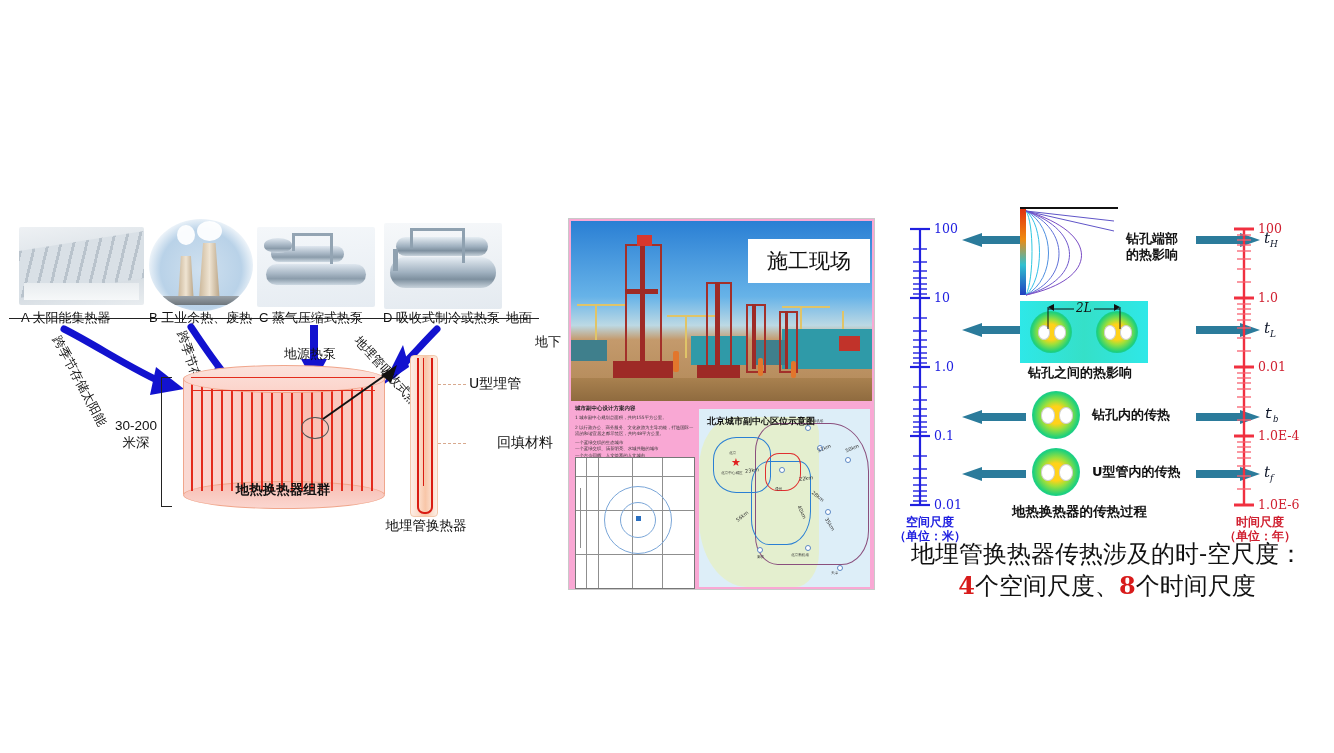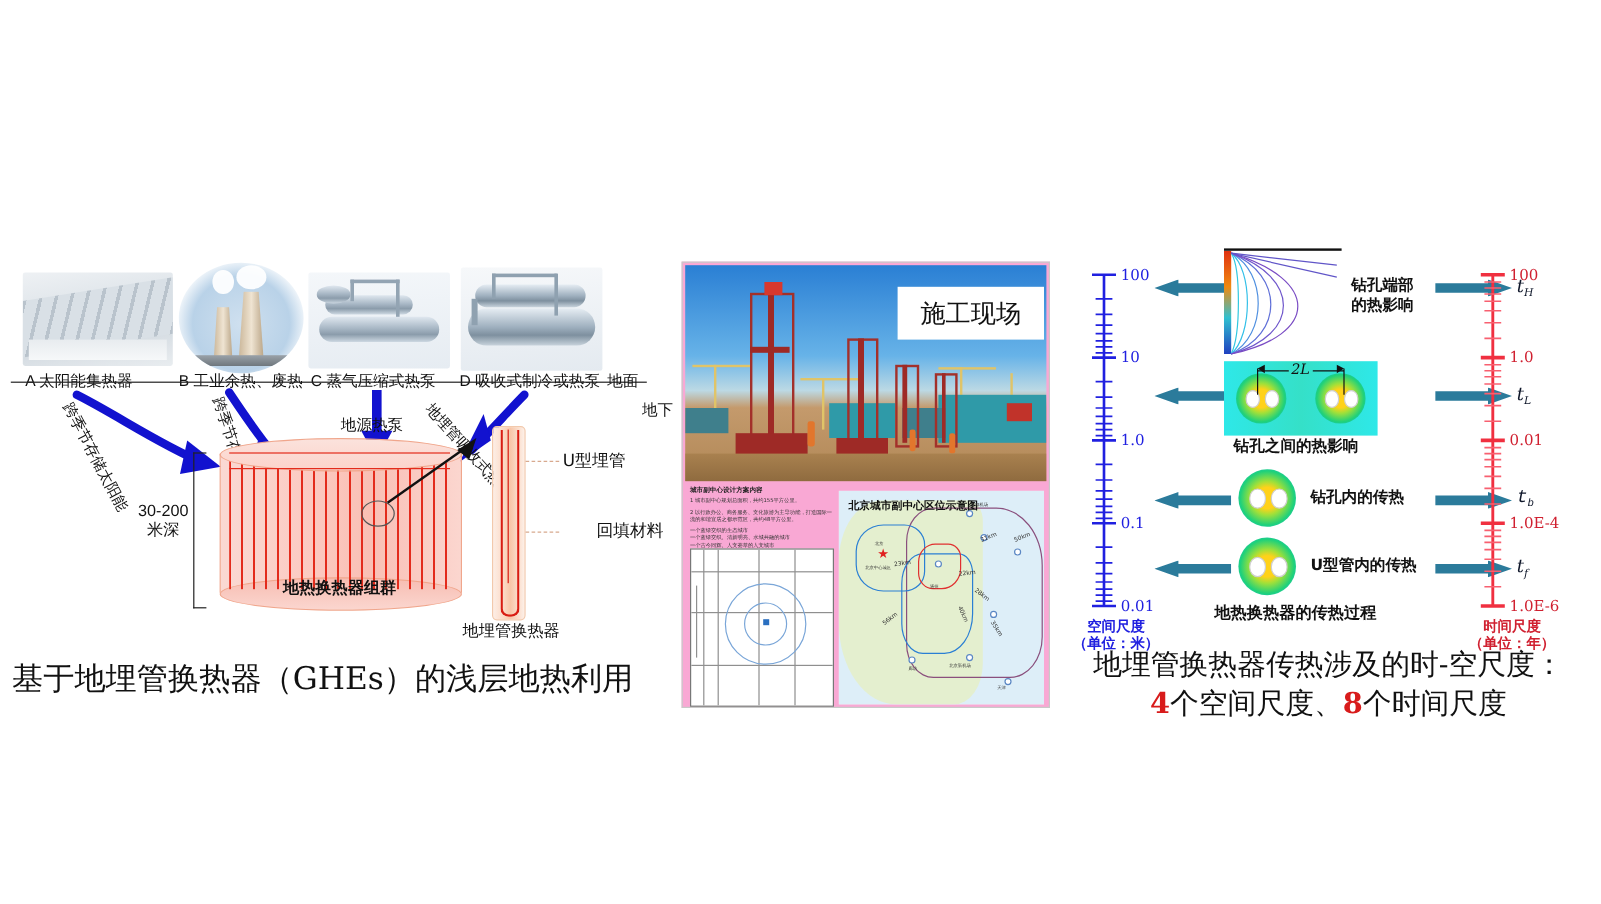--- a/index.html
+++ b/index.html
@@ -255,21 +255,20 @@
       <div class="ghe-in"></div>
       <div class="ghe-mid"></div>
     </div>
     <div class="lead" style="left:437px;top:179px;width:28px;"></div>
     <div class="lead-lbl cn" style="left:468px;top:170px;">U型埋管</div>
     <div class="lead" style="left:437px;top:238px;width:28px;"></div>
     <div class="lead-lbl cn" style="left:468px;top:229px;margin-left:28px;">回填材料</div>
     <div class="ghe-cap cn">地埋管换热器</div>
   </div>
 
-  <div class="cap-big cn" style="left:10px;top:548px;">基于地埋管换热器（GHEs）的浅层地热利用</div>
 
   <div class="blk" id="mid-panel">
     <div class="site-photo">
 
       <div class="crane" style="left:8%;top:46%;width:2px;height:30%;"></div>
       <div class="crane" style="left:2%;top:46%;width:16%;height:2px;"></div>
       <div class="crane" style="left:38%;top:52%;width:2px;height:24%;"></div>
       <div class="crane" style="left:32%;top:52%;width:16%;height:2px;"></div>
       <div class="crane" style="left:76%;top:47%;width:2px;height:28%;"></div>
       <div class="crane" style="left:70%;top:47%;width:16%;height:2px;"></div>

